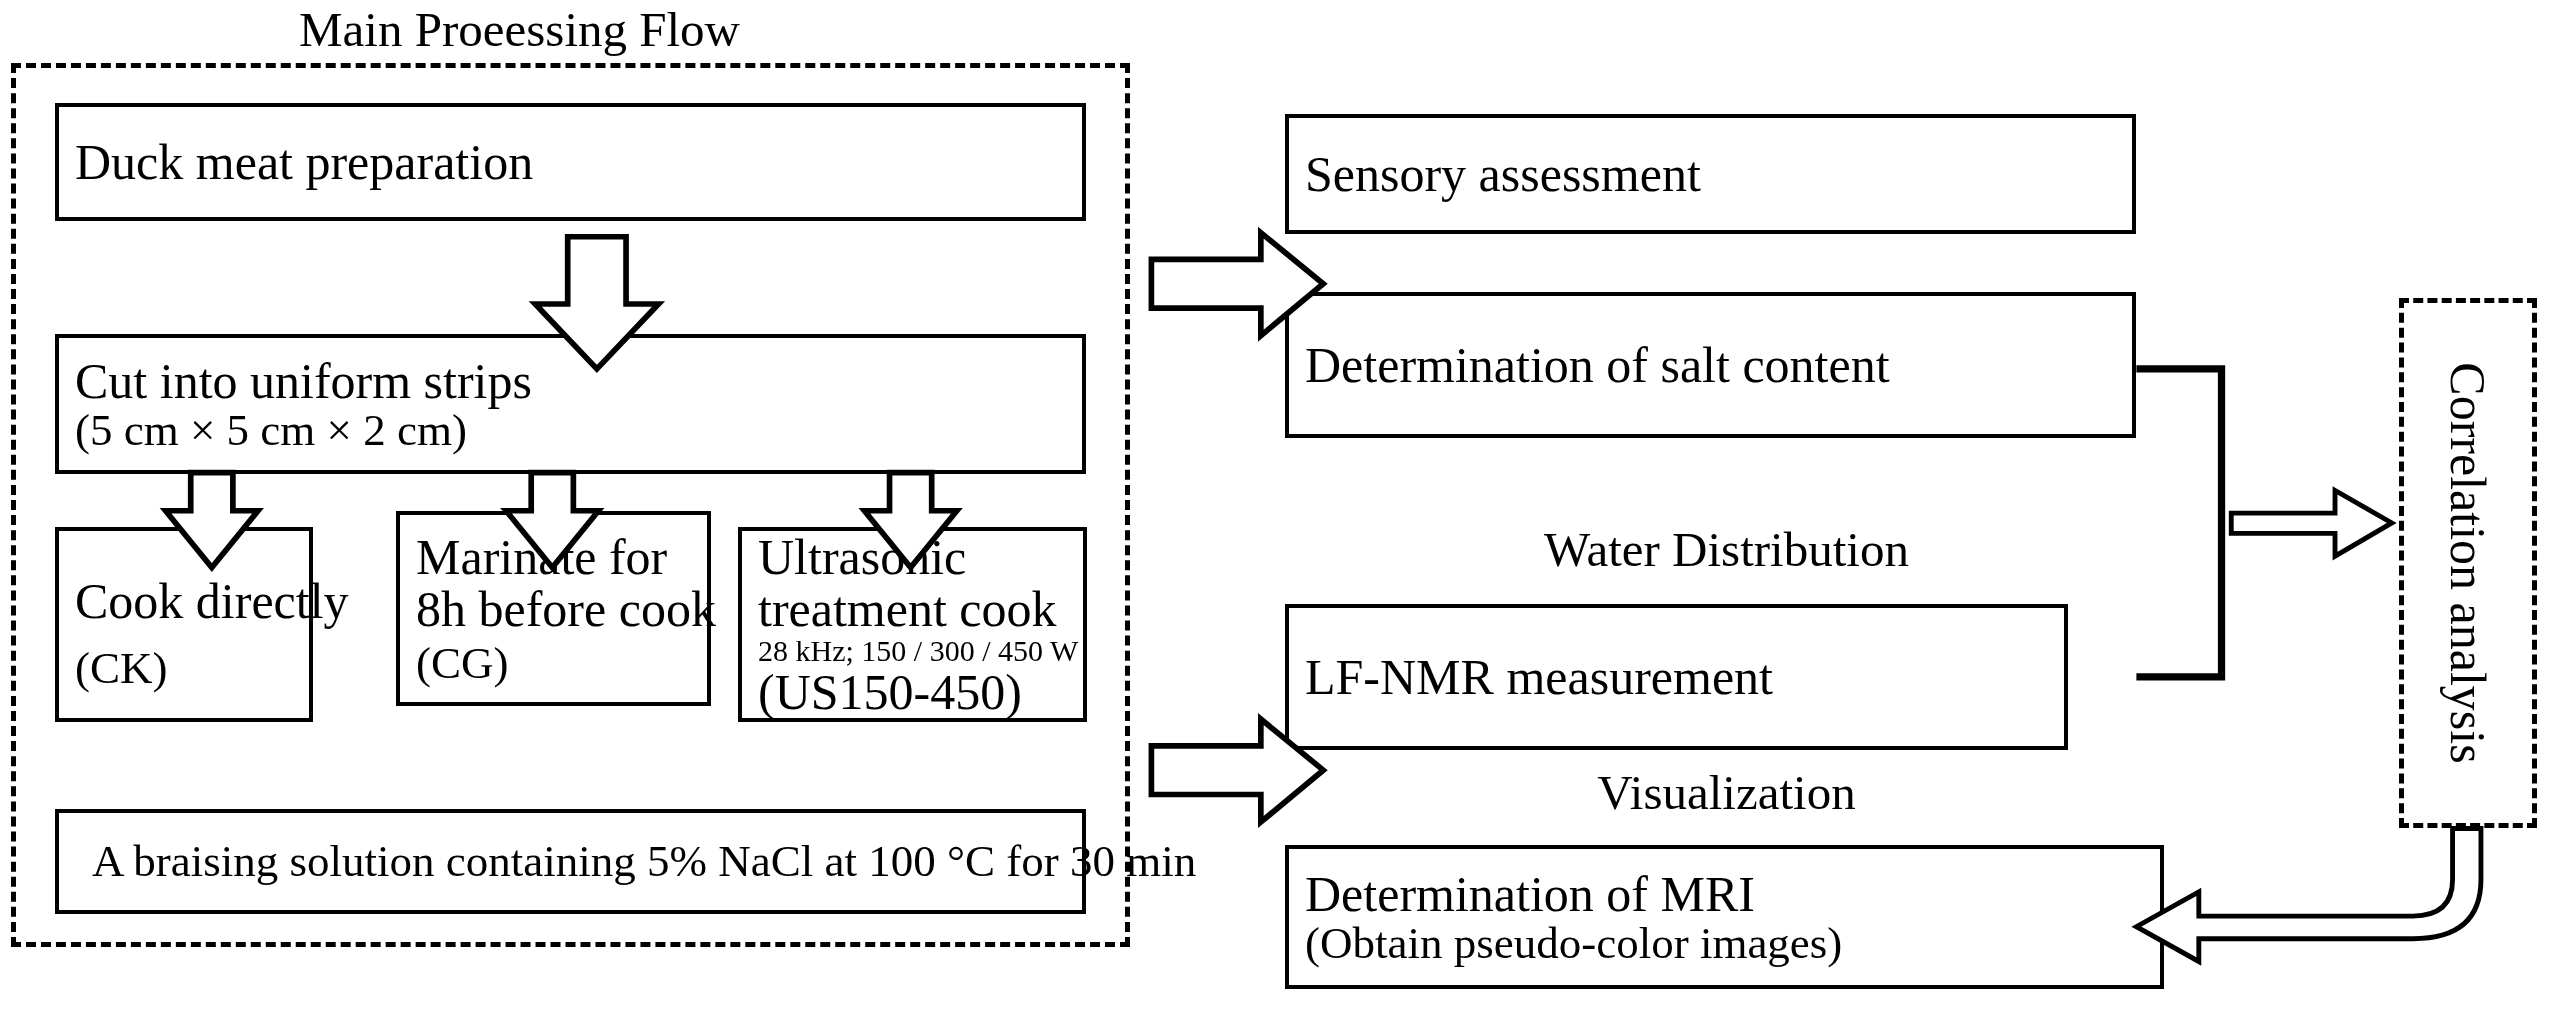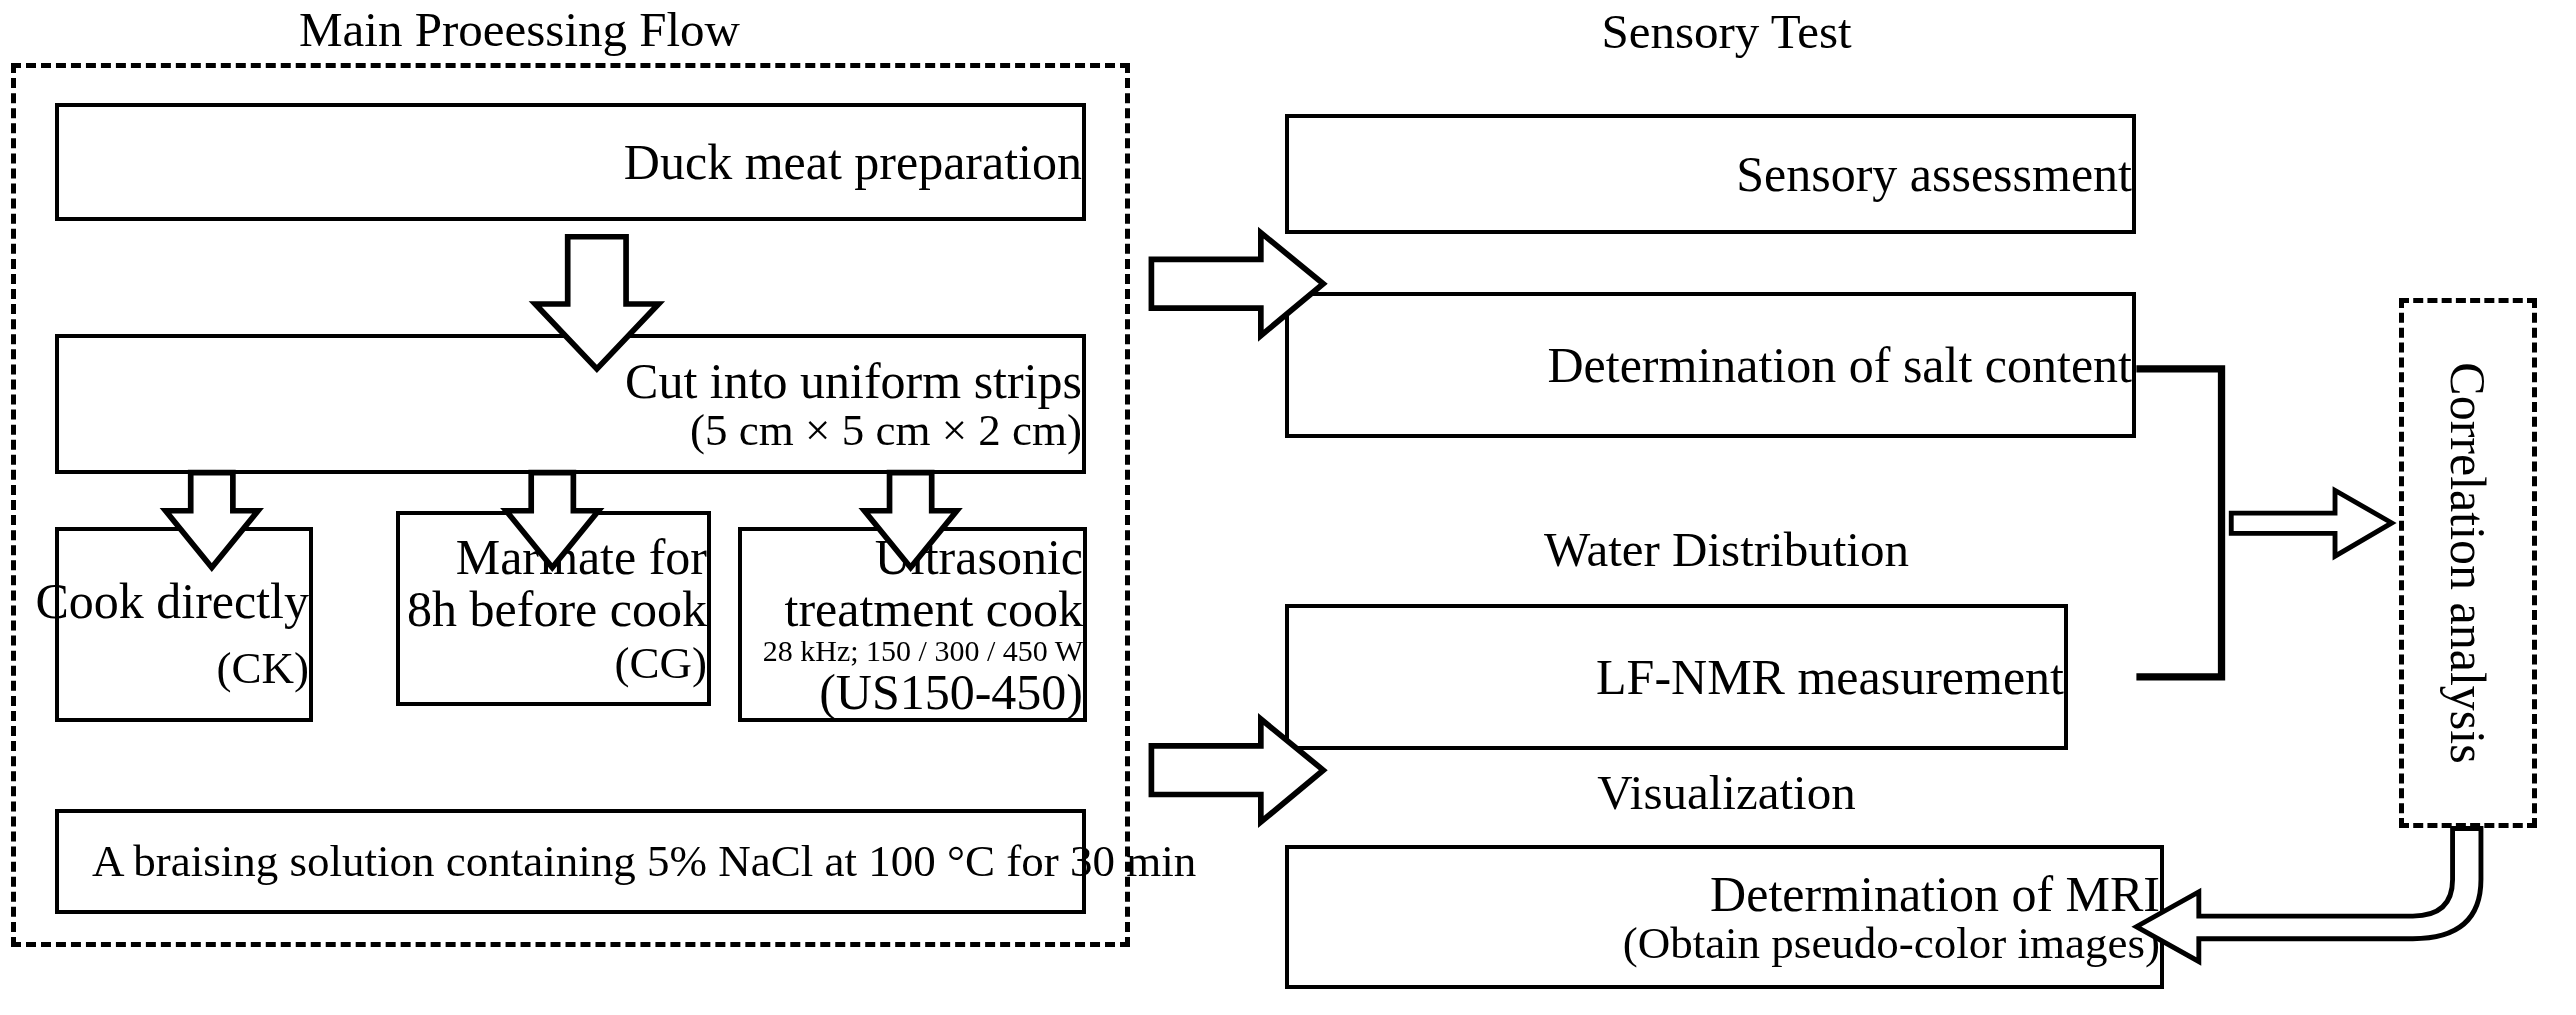--- a/index.html
+++ b/index.html
@@ -38,24 +38,25 @@
     border: 5.7px dashed #000000;
     background: transparent;
   }
 
   
   .box {
     border: 4.9px solid #000000;
     background: #ffffff;
     display: flex;
     flex-direction: column;
-    align-items: flex-end;
+    align-items: flex-start;
     justify-content: center;
     text-align: center;
     line-height: 1.04;
+    padding-left: 16px;
   }
   .box .line-main  { font-size: 50px; white-space: nowrap; }
   .box .line-sub   { font-size: 45px; white-space: nowrap; }
   .box .line-small { font-size: 30px; white-space: nowrap; }
 
   .box-thin { border-width: 4px; }
 
   
   .vert-text {
     position: absolute;
@@ -128,21 +129,20 @@
     <div class="line-main">Ultrasonic</div>
     <div class="line-main">treatment cook</div>
     <div class="line-small">28 kHz; 150 / 300 / 450 W</div>
     <div class="line-main">(US150-450)</div>
   </div>
 
   <div class="abs box" style="left:55px; top:809px; width:1031px; height:105px; align-items:flex-start; padding-left:33px;">
     <div class="line-sub">A braising solution containing 5% NaCl at 100 °C for 30 min</div>
   </div>
 
-  <div class="abs section-title" style="left:1297px; top:6.5px; width:859px;">Sensory Test</div>
 
   <div class="abs box box-thin" style="left:1285px; top:114px; width:851px; height:120px;">
     <div class="line-main">Sensory assessment</div>
   </div>
 
   <div class="abs box box-thin" style="left:1285px; top:292px; width:851px; height:146px;">
     <div class="line-main">Determination of salt content</div>
   </div>
 
   <div class="abs section-title" style="left:1297px; top:525px; width:859px;">Water Distribution</div>

